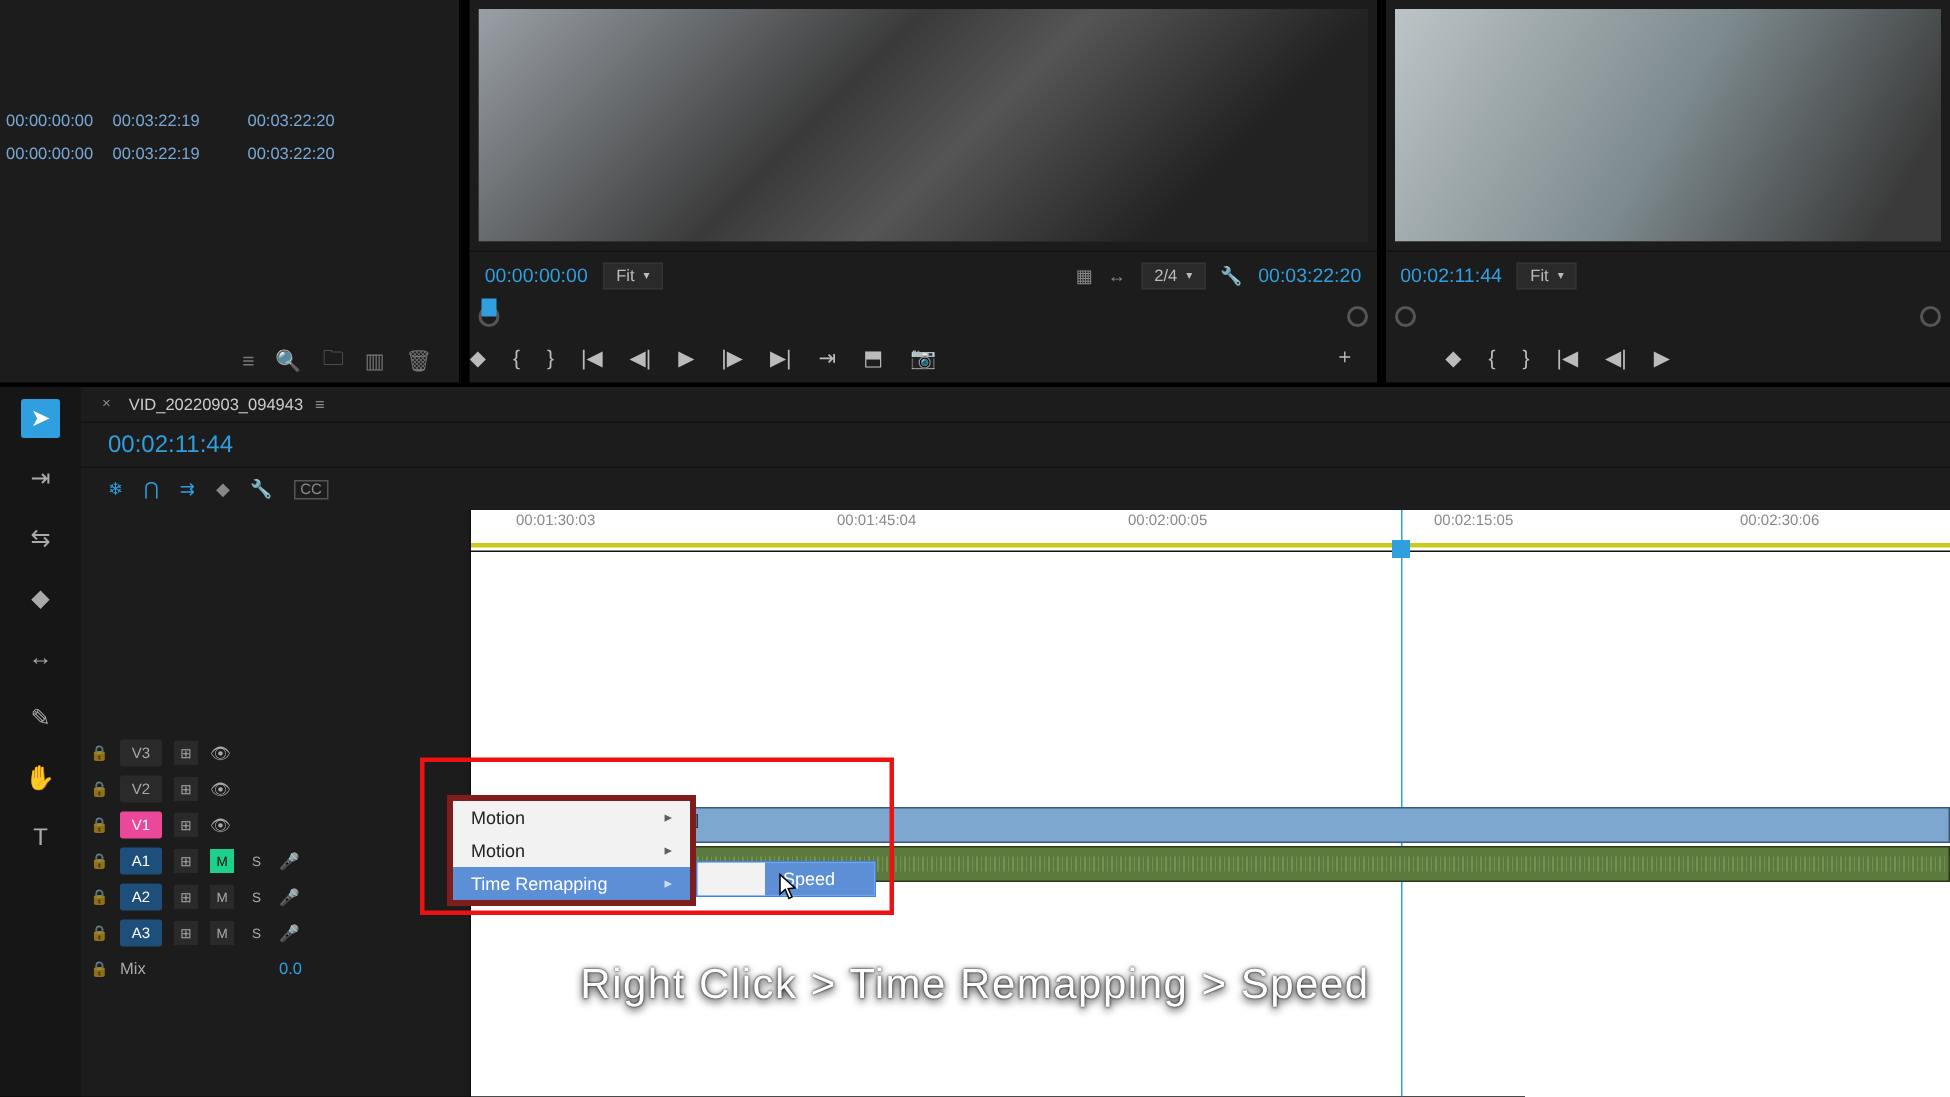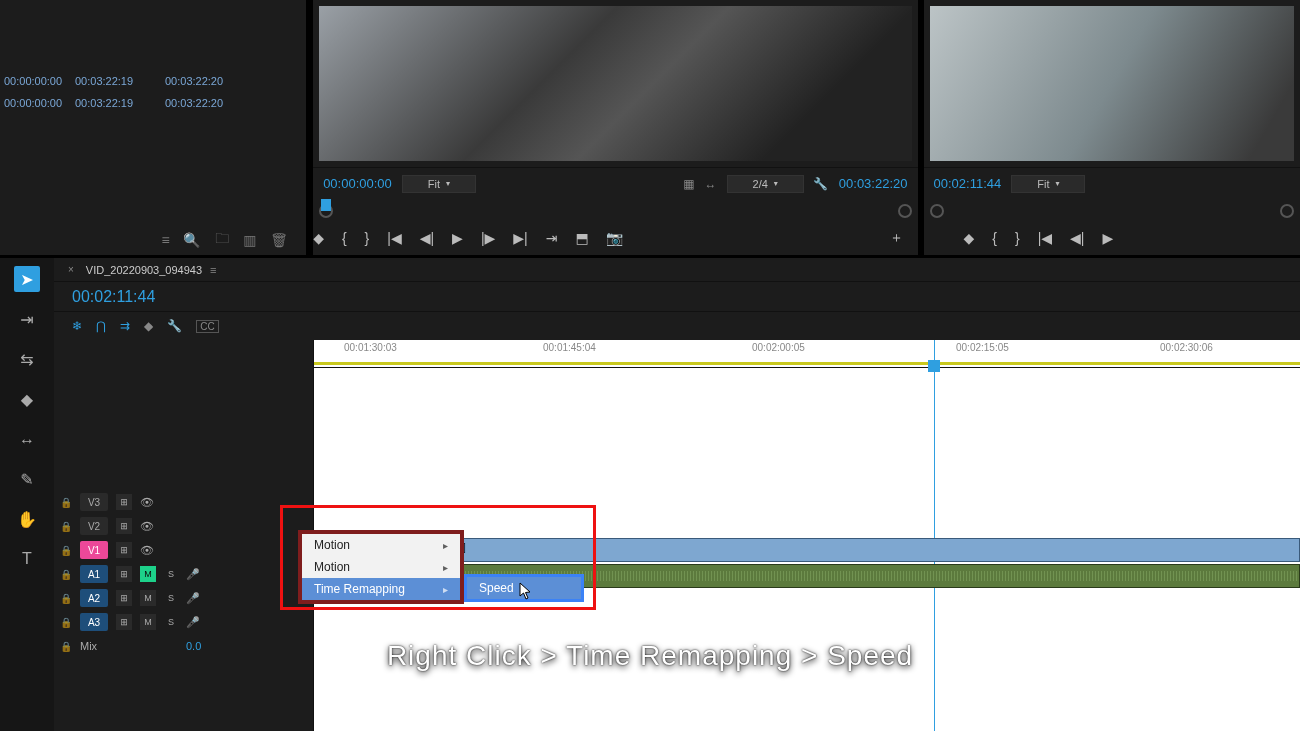--- a/index.html
+++ b/index.html
@@ -20,21 +20,21 @@
 
 .monitor { background: #1c1c1c; display: flex; flex-direction: column; margin-left: 6px; }
 .monitor.src { width: 610px; }
 .monitor.prog { width: 380px; }
 .mon-preview { flex: 1; background: #2a2a2a; margin: 6px; position: relative; overflow: hidden; }
 .fake-img { position: absolute; inset: 0; }
 .fake-img.blender { background: linear-gradient(135deg,#9aa0a6 0%,#3a3a3a 40%,#555 55%,#222 80%); }
 .fake-img.bowl { background: linear-gradient(120deg,#bcc4c6 0%,#7d8a8e 50%,#3a3a3a 90%); }
 .mon-ctrl { height: 32px; display: flex; align-items: center; padding: 0 10px; gap: 10px; border-top: 1px solid #111; }
 .tc { color: #2f9fe0; font-size: 13px; font-weight: 500; }
-.fit-sel { background: #2a2a2a; color: #bbb; font-size: 11px; padding: 2px 25px; border: 1px solid #333; display: inline-flex; align-items: center; gap: 6px; }
+.fit-sel { background: #2a2a2a; color: #bbb; font-size: 11px; padding: 2px 8px; border: 1px solid #333; display: inline-flex; align-items: center; gap: 6px; }
 .spacer { flex: 1; }
 .mon-ruler { height: 22px; background: #1c1c1c; position: relative; margin: 0 6px; }
 .mon-ruler::before, .mon-ruler::after { content: ""; position: absolute; width: 10px; height: 10px; border: 2px solid #555; border-radius: 50%; top: 5px; }
 .mon-ruler::before { left: 0; }
 .mon-ruler::after { right: 0; }
 .mon-playhead { position: absolute; left: 2px; top: 0; width: 10px; height: 12px; background: #2f9fe0; }
 .transport { height: 34px; display: flex; align-items: center; justify-content: center; gap: 18px; color: #bbb; font-size: 14px; }
 .transport .plus { margin-left: auto; margin-right: 14px; }
 
 
@@ -74,21 +74,21 @@
 .clip-a { position: absolute; left: 0; right: 0; height: 24px; background: #5c7a3d; border: 1px solid #2a3a1a; overflow: hidden; }
 .wave { position: absolute; inset: 0; background: repeating-linear-gradient(90deg,#9ac078 0 1px,transparent 1px 3px); opacity: .35; top: 6px; bottom: 6px; }
 .clip-label { position: absolute; left: 8px; top: 3px; font-size: 10px; color: #0a1a2a; }
 
 
 .redbox { position: absolute; border: 3px solid #e11; }
 .ctx { position: absolute; background: #f2f2f2; color: #222; font-size: 12px; border: 4px solid #7f1d1d; }
 .ctx-item { height: 22px; display: flex; align-items: center; padding: 0 12px; justify-content: space-between; }
 .ctx-item.hover { background: #5c8fd6; color: #fff; }
 .ctx-item .arrow { font-size: 10px; opacity: .7; }
-.sub { position: absolute; background: #f2f2f2; border: 3px solid #3b82f6; }
+.sub { position: absolute; background: #f2f2f2; border: 1px solid #3b82f6; padding-left: 45px; }
 
 .caption { position: absolute; left: 0; right: 0; top: 640px; text-align: center; color: #fff; font-size: 28px; letter-spacing: 1px; text-shadow: 0 2px 6px #000, 0 0 2px #000; font-weight: 400; }
 
 .cursor { position: absolute; width: 14px; height: 18px; }
 .cursor svg { width: 14px; height: 18px; }
 </style>
 </head>
 <body>
 
 <div class="top-area">
@@ -256,21 +256,21 @@
             <span class="lock">🔒</span>
             <span style="width:30px">Mix</span>
             <span style="width:60px"></span>
             <span style="color:#2f9fe0">0.0</span>
           </div>
       </div>
 
       <div class="track-area">
         <div class="ruler">
           <span class="mark" style="left:30px">00:01:30:03</span>
-          <span class="mark" style="left:229px">00:01:45:04</span>
+          <span class="mark" style="left:244px">00:01:45:04</span>
           <span class="mark" style="left:438px">00:02:00:05</span>
           <span class="mark" style="left:642px">00:02:15:05</span>
           <span class="mark" style="left:846px">00:02:30:06</span>
           <div class="playbar"></div>
         </div>
         <div class="playhead" style="left:620px"></div>
 
         <div class="clip-v" style="top:198px">
           <span class="clip-label">VID_20220903_094943.mp4 [V]</span>
         </div>

